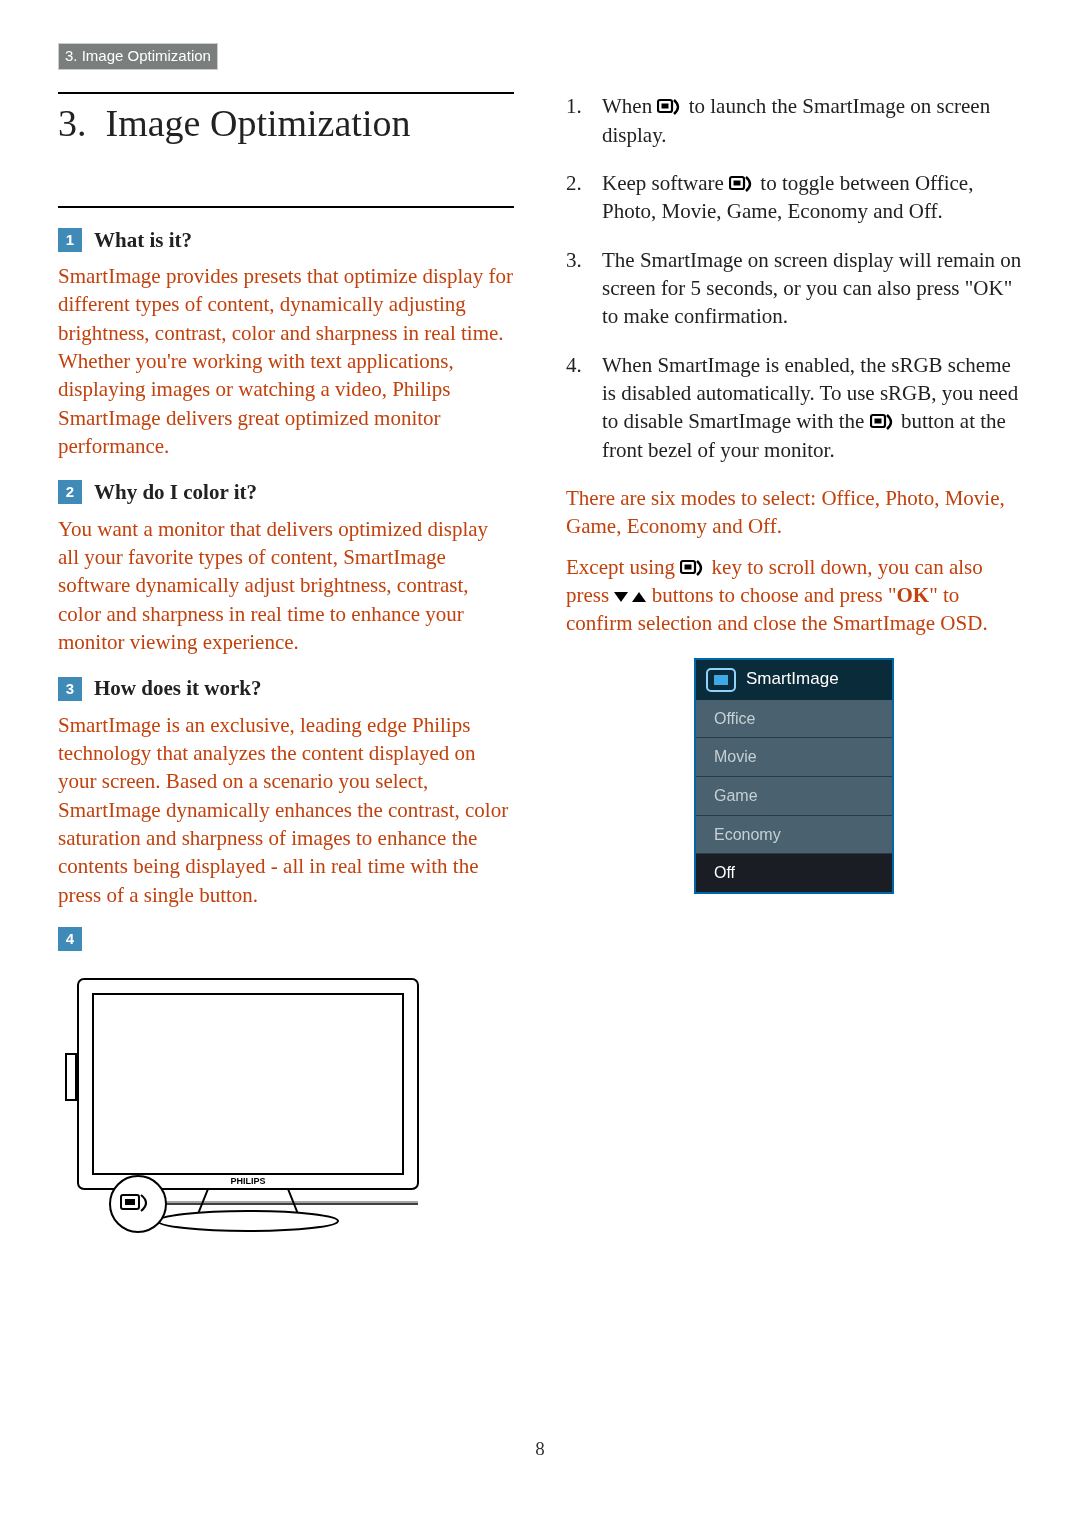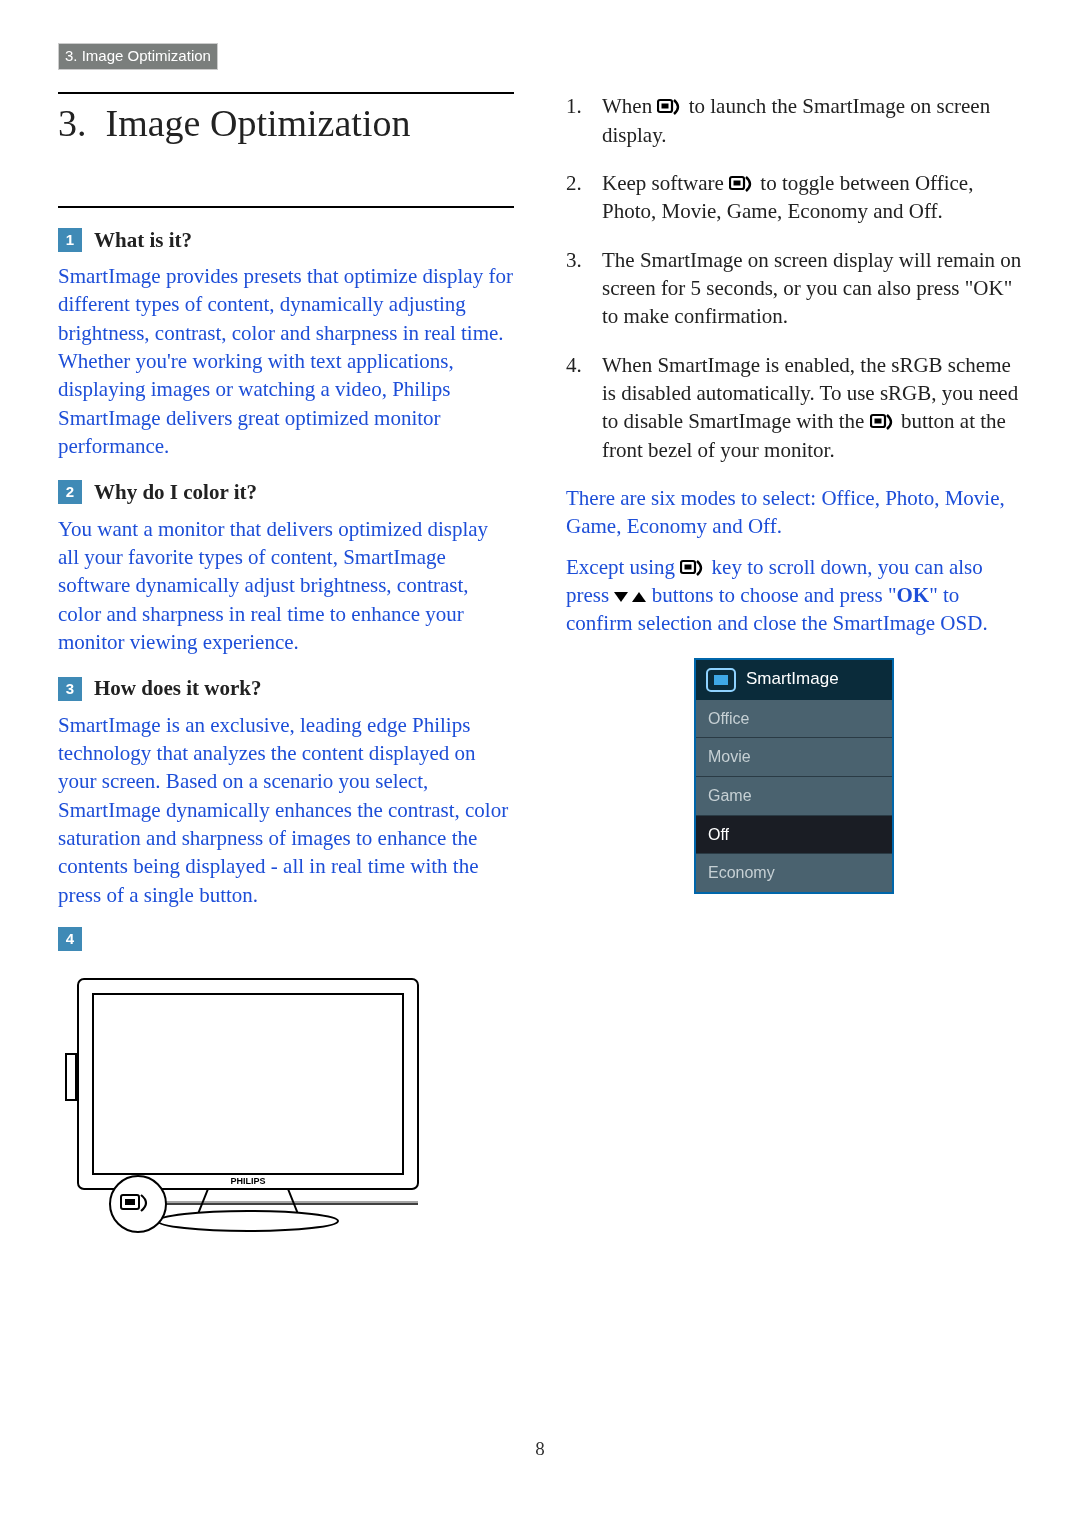--- a/index.html
+++ b/index.html
@@ -51,21 +51,21 @@
     width: 24px;
     height: 24px;
     background: #3F8AB6;
     color: #fff;
     text-align: center;
     font-size: 15px;
     line-height: 24px;
     font-weight: 600;
     font-family: Arial, sans-serif;
   }
-  p.body { margin: 4px 0 12px 0; color: #1d4ed8; }
+  p.body { margin: 4px 0 12px 0; color: #c2410c; }
   ol.steps { list-style: none; counter-reset: step; padding: 0; margin-top: 0; }
   ol.steps > li {
     counter-increment: step;
     position: relative;
     padding-left: 36px;
     margin-bottom: 20px;
   }
   ol.steps > li::before {
     content: counter(step) ".";
     position: absolute;
@@ -109,21 +109,21 @@
     width: 30px; height: 24px;
     border: 2px solid #8fd3ff; border-radius: 5px;
     position: relative; display:flex; align-items:center; justify-content:center;
   }
   .osd-header-icon::after{
     content:""; width:14px; height:10px; background:#3fa8e6;
   }
   .osd-item {
     background: #4a626f;
     color: #c6d0d4;
-    padding: 8px 12px;
+    padding: 8px 18px;
     font-size: 16px;
     border-bottom: 1px solid #2a3b45;
   }
   .osd-item:last-child { border-bottom: none; }
   .osd-item.selected {
     background: #1a1d24;
     color: #fff;
     font-weight: 500;
   }
   .page-num {
@@ -234,22 +234,22 @@
 
     <div class="osd-panel">
       <div class="osd-header">
         <span class="osd-header-icon"></span>
         <span>SmartImage</span>
       </div>
       <div id="osd-items">
           <div class="osd-item">Office</div>
           <div class="osd-item">Movie</div>
           <div class="osd-item">Game</div>
+          <div class="osd-item">Economy</div>
           <div class="osd-item selected">Off</div>
-          <div class="osd-item">Economy</div>
         </div>
     </div>
   </div>
 </div>
 
 <div class="page-num">8</div>
 
 
 
 

